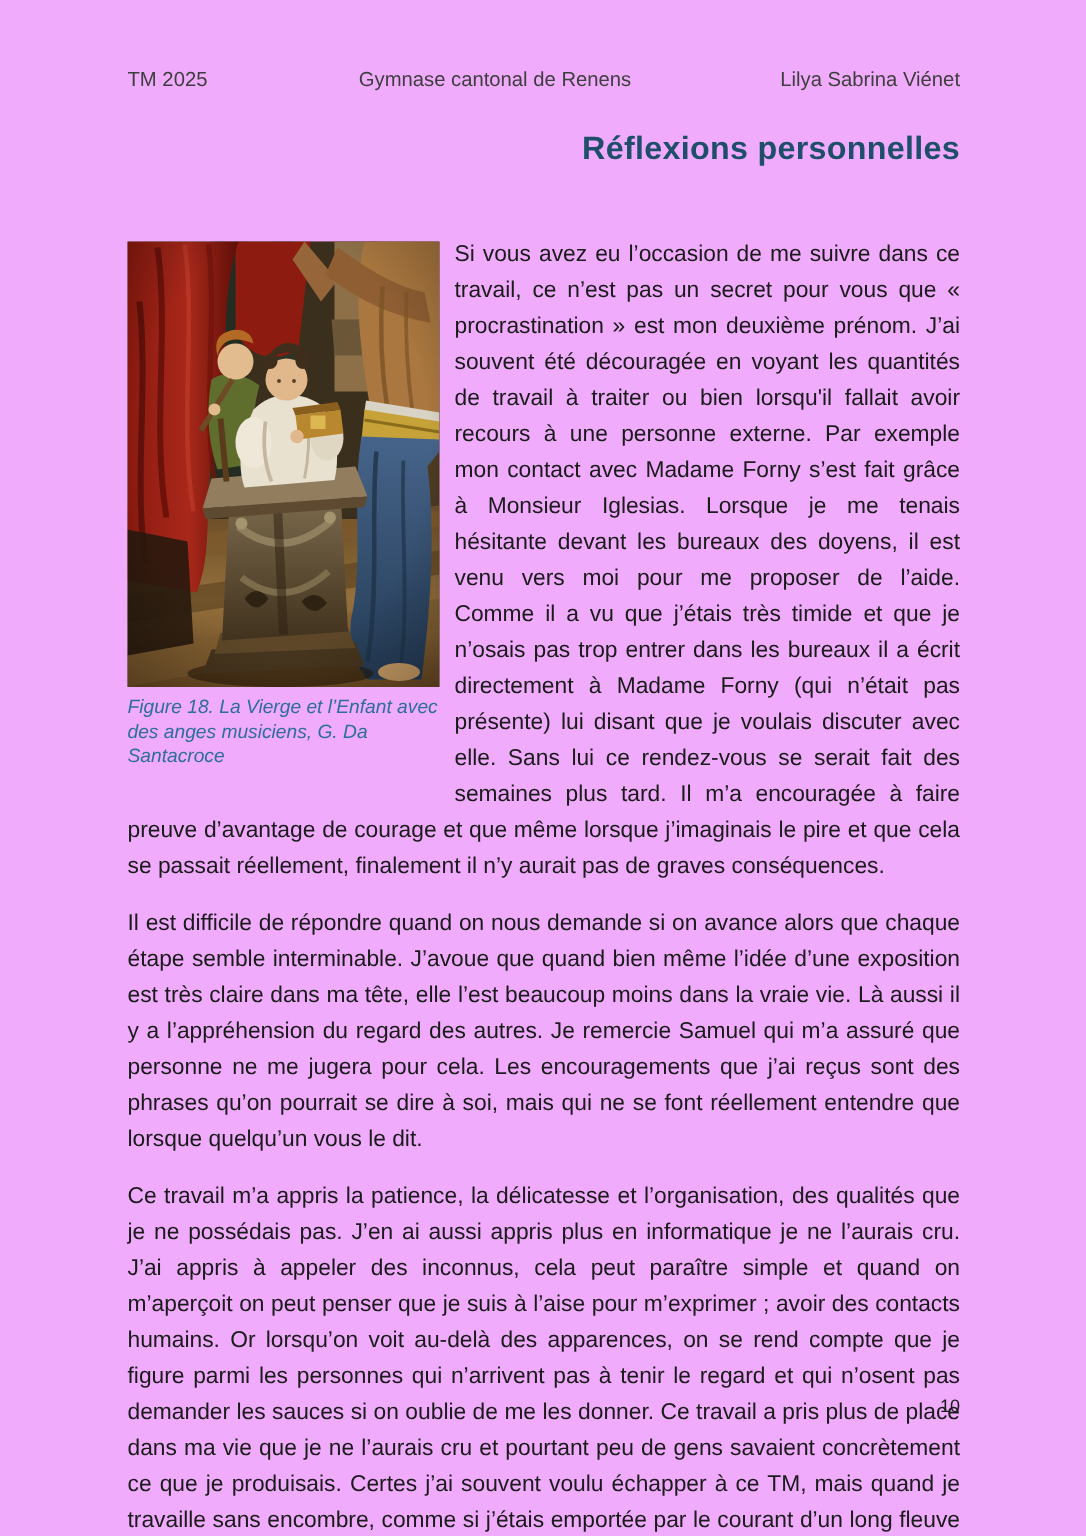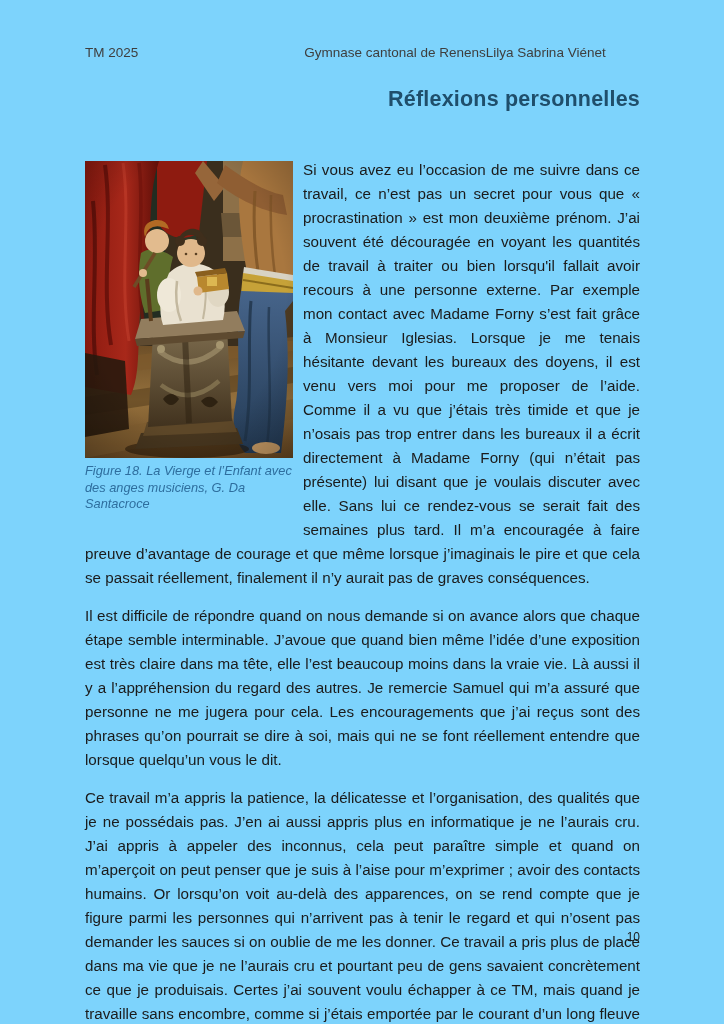--- a/index.html
+++ b/index.html
@@ -1,24 +1,24 @@
 <!DOCTYPE html>
 <html lang="fr"><head>
 <meta charset="utf-8">
 <style>
   html,body{margin:0;padding:0;background:#ffffff;}
   body{width:724px;height:1024px;overflow:hidden;
        font-family:"Liberation Sans",sans-serif;color:#1b1b1b;}
-  .page{position:relative;width:724px;height:1024px;background:#7dd3fc;
+  .page{position:relative;width:724px;height:1024px;background:#f0abfc;
         box-sizing:border-box;padding:45px 84px 0 85px;}
   
   .hdr{display:flex;align-items:baseline;font-size:13.5px;color:#3e3e3e;}
   .hdr .h-left{flex:1;text-align:left;}
-  .hdr .h-center{flex:1.6;text-align:right;}
-  .hdr .h-right{flex:1;}
+  .hdr .h-center{flex:1.6;text-align:left;}
+  .hdr .h-right{flex:1;text-align:right;}
   
   .doc-title{margin:27px 0 0 0;text-align:right;
              font-size:21.5px;font-weight:bold;color:#1f4e6b;letter-spacing:.2px;}
   
   .content{margin-top:46px;}
   .content:after{content:"";display:block;clear:both;}
   .figure-float{float:left;width:208px;margin:3px 10px 24px 0;}
   .painting{width:208px;height:297px;overflow:hidden;background:#55412a;}
   .painting svg{display:block;width:100%;height:100%;}
   .fig-caption{margin-top:5px;font-size:12.8px;font-style:italic;

